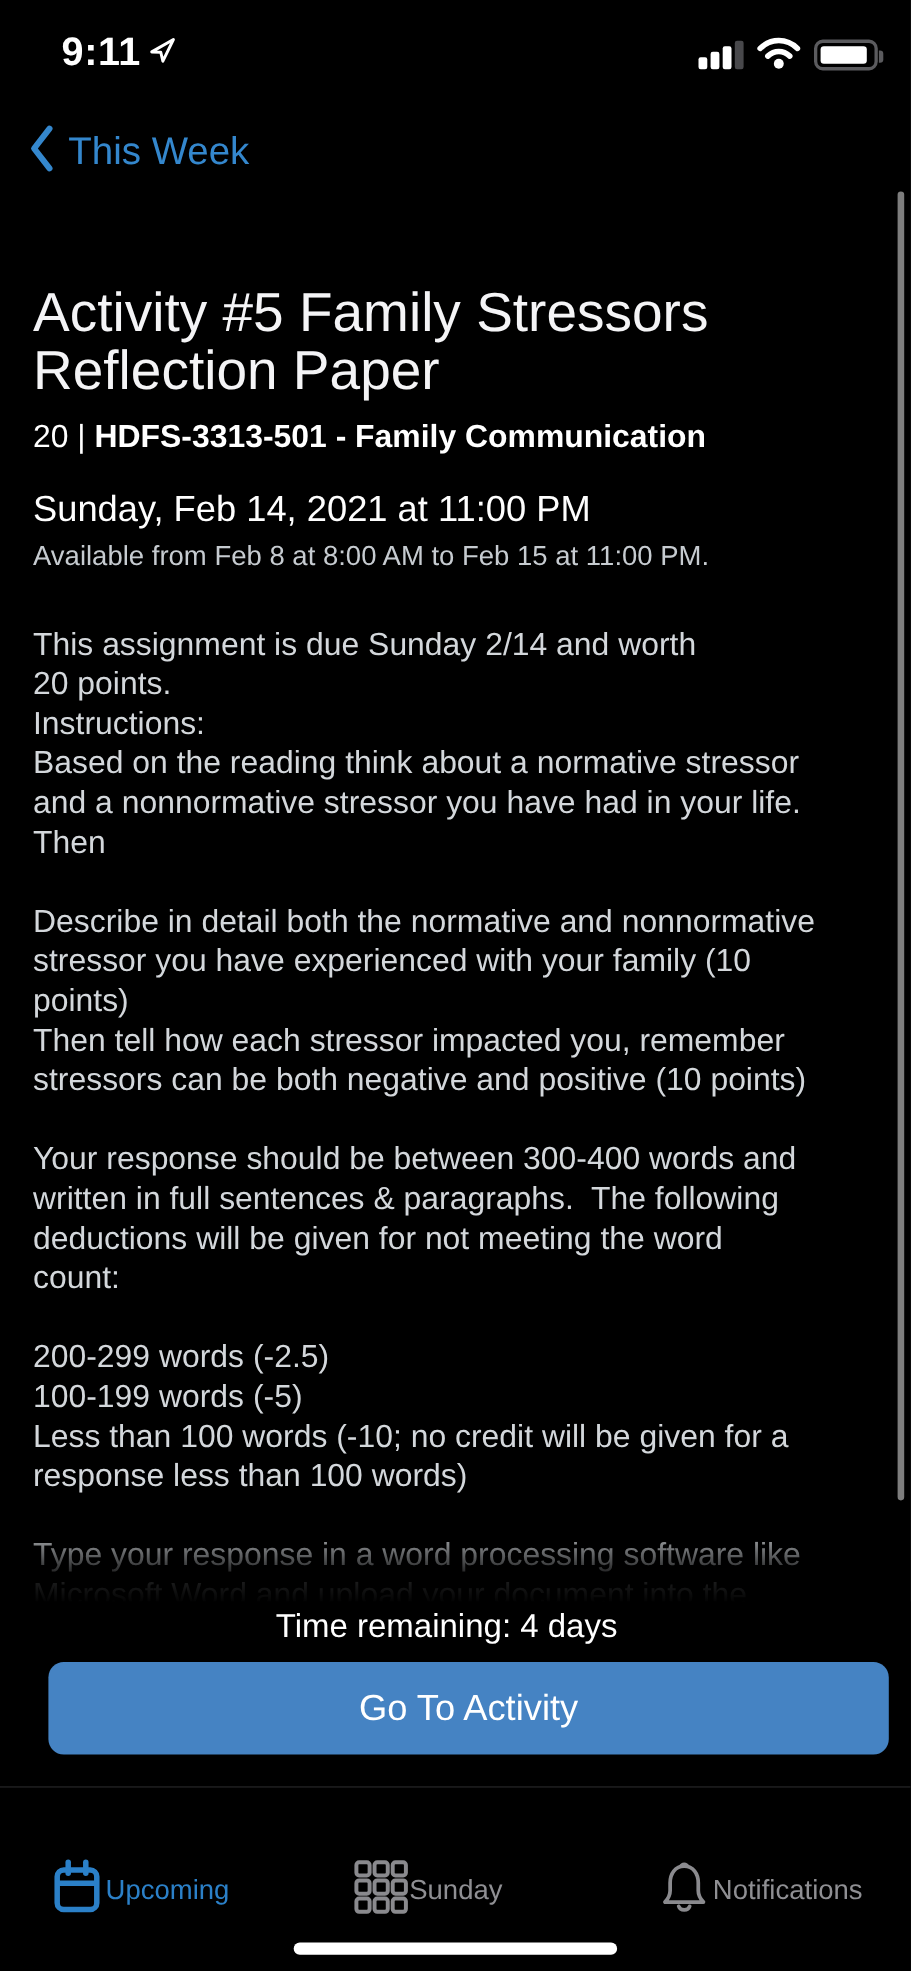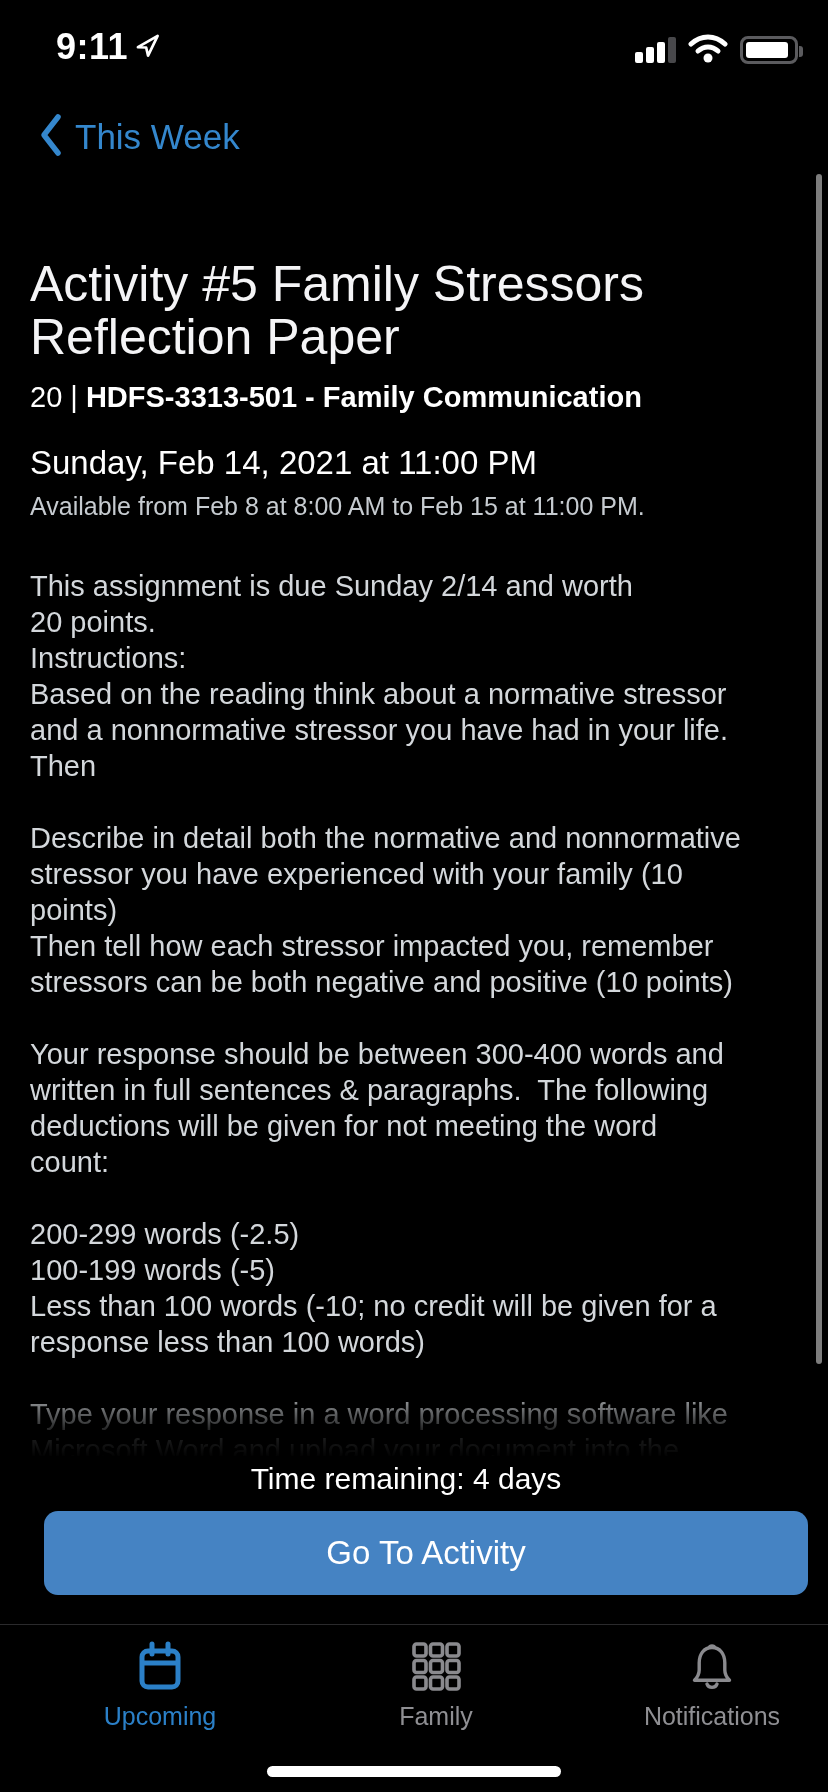--- a/index.html
+++ b/index.html
@@ -15,42 +15,42 @@
   .sb-loc{position:absolute;left:134px;top:32px;}
   .sb-right{position:absolute;right:30px;top:32px;display:flex;align-items:center;gap:12px;}
   .sig{display:flex;align-items:flex-end;gap:3px;height:26px;}
   .sig span{width:8px;border-radius:2px;background:#fff;display:block;}
   .sig .b1{height:11px}.sig .b2{height:16px}.sig .b3{height:21px}
   .sig .b4{height:26px;background:#48484b;}
   .battery{position:relative;width:58px;height:28px;border:3px solid #5b5b5e;border-radius:8px;box-sizing:border-box;}
   .battery .fill{position:absolute;left:3px;top:3px;bottom:3px;width:42px;background:#fff;border-radius:3px;}
   .battery .tip{position:absolute;right:-8px;top:7px;width:4px;height:11px;background:#5b5b5e;border-radius:0 3px 3px 0;}
   
-  .back-nav{position:absolute;top:112px;left:37px;display:flex;align-items:center;z-index:6;cursor:pointer;}
+  .back-nav{position:absolute;top:112px;left:24px;display:flex;align-items:center;z-index:6;cursor:pointer;}
   .back-label{color:#3487cd;font-size:35px;margin-left:10px;}
   
   .content{position:absolute;inset:0;z-index:1;}
   .page-title{position:absolute;left:30px;top:224px;width:748px;color:#f4f4f6;font-size:50px;line-height:53px;font-weight:400;}
   .subtitle{position:absolute;left:30px;top:381px;color:#fff;font-size:29px;white-space:pre;}
   .subtitle .course{font-weight:700;}
   .due-date{position:absolute;left:30px;top:444px;color:#fefefe;font-size:33px;}
   .availability{position:absolute;left:30px;top:492px;color:#c6cbd0;font-size:25px;}
   .description{position:absolute;left:30px;top:554px;width:780px;color:#d3d7db;font-size:29px;line-height:36px;}
   .description p{margin:14px 0 36px 0;white-space:pre;}
   
   .fade{position:absolute;left:0;right:14px;top:1382px;height:76px;z-index:2;
         background:linear-gradient(to bottom,rgba(0,0,0,0) 0%,rgba(0,0,0,.82) 62%,#000 100%);}
   
   .footer{position:absolute;left:0;right:0;top:1456px;height:168px;background:#000;z-index:3;}
   .time-remaining{position:absolute;left:0;right:16px;top:6px;text-align:center;color:#fff;font-size:30px;}
   .go-button{position:absolute;left:32px;top:55px;width:764px;height:84px;background:#4583c3;border:none;
              border-radius:14px;color:#fff;font-size:33px;font-family:Liberation Sans, sans-serif;cursor:pointer;margin-left:12px;}
   
   .tab-bar{position:absolute;left:0;right:0;top:1624px;height:168px;background:#000;border-top:1px solid #2a2a2c;z-index:5;display:flex;}
-  .tab{width:276px;display:flex;flex-direction:column;align-items:center;padding-top:13px;cursor:pointer;margin-left:44px;}
+  .tab{width:276px;display:flex;align-items:center;padding-top:13px;cursor:pointer;margin-left:44px;}
   .tab .icon{height:58px;display:flex;align-items:center;justify-content:center;}
   .tab .tab-label{font-size:25px;margin-top:6px;color:#8f8f93;}
   .tab.active .tab-label{color:#2b80c8;}
   .home-indicator{position:absolute;left:267px;top:141px;width:294px;height:11px;border-radius:6px;background:#fff;}
   
   .scrollbar{position:absolute;right:6px;top:174px;width:6px;height:1190px;background:#7d7d7d;border-radius:3px;z-index:7;}
 </style>
 </head>
 <body>
 
@@ -151,21 +151,21 @@
               <rect x="37" y="3" width="12" height="12" rx="2.5"></rect>
             <rect x="4" y="19.5" width="12" height="12" rx="2.5"></rect>
               <rect x="20.5" y="19.5" width="12" height="12" rx="2.5"></rect>
               <rect x="37" y="19.5" width="12" height="12" rx="2.5"></rect>
             <rect x="4" y="36" width="12" height="12" rx="2.5"></rect>
               <rect x="20.5" y="36" width="12" height="12" rx="2.5"></rect>
               <rect x="37" y="36" width="12" height="12" rx="2.5"></rect>
           </g>
         </svg>
       </span>
-      <span class="tab-label">Family</span>
+      <span class="tab-label">Sunday</span>
     </div>
     <div class="tab">
       <span class="icon">
         <svg width="52" height="54" viewBox="0 0 52 54">
           <path d="M23 8 a3.2 3.2 0 0 1 6 0" fill="none" stroke="#8a8a8e" stroke-width="3.4"></path>
           <path d="M26 7.5 c-8.2 0 -12.8 6.8 -12.8 15.2 v7.2 c0 4.6 -2.3 7.8 -4.7 10.3 h35 c-2.4 -2.5 -4.7 -5.7 -4.7 -10.3 v-7.2 c0 -8.4 -4.6 -15.2 -12.8 -15.2 z" fill="none" stroke="#8a8a8e" stroke-width="3.4" stroke-linejoin="round"></path>
           <path d="M21 44 a5.2 4.6 0 0 0 10 0" fill="none" stroke="#8a8a8e" stroke-width="3.4" stroke-linecap="round"></path>
         </svg>
       </span>
       <span class="tab-label">Notifications</span>

